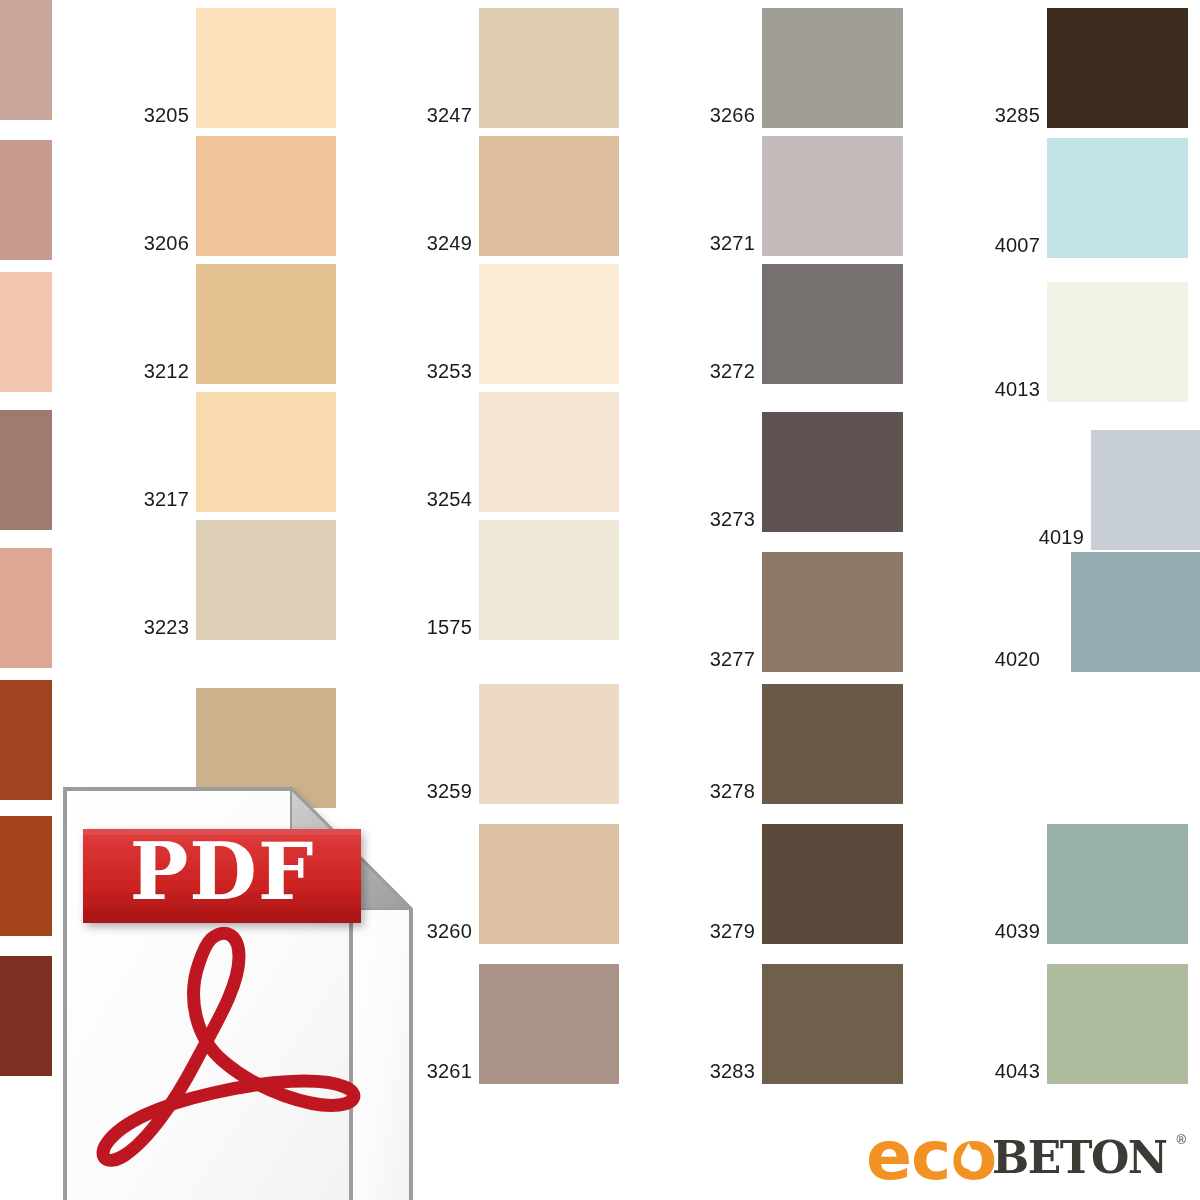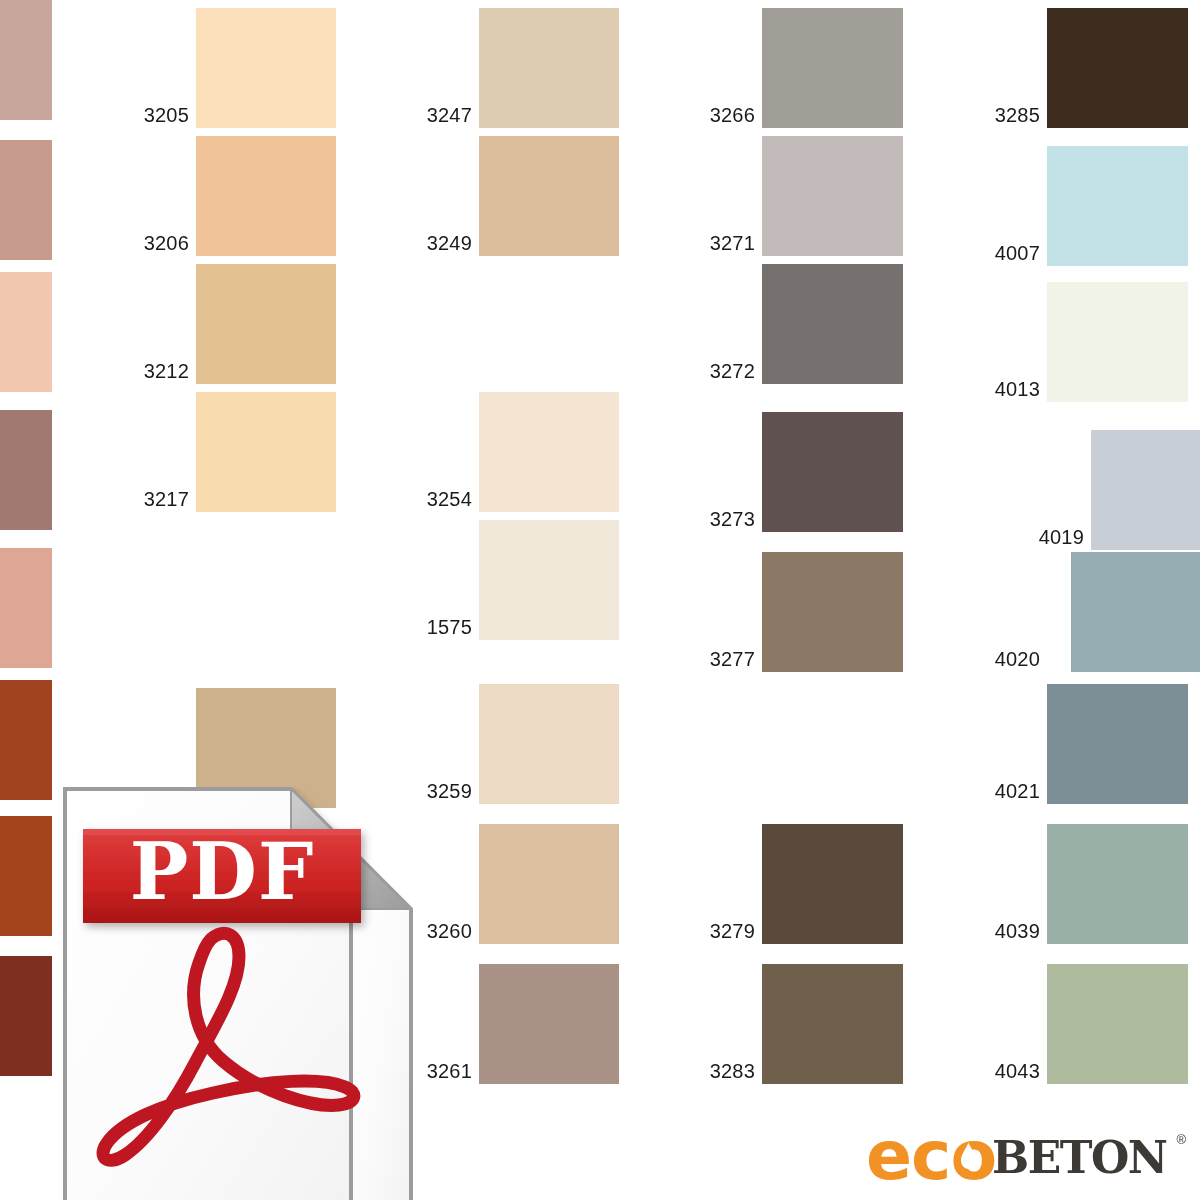--- a/index.html
+++ b/index.html
@@ -150,33 +150,41 @@
         <span class="code">3206</span>
       </div>
       <div class="cell" style="top: 264px; width: 100%;">
         <div class="swatch" style="background: rgb(228, 193, 145);"></div>
         <span class="code">3212</span>
       </div>
       <div class="cell" style="top: 392px; width: 100%;">
         <div class="swatch" style="background: rgb(248, 220, 176);"></div>
         <span class="code">3217</span>
       </div>
+      <div class="cell" style="top: 520px; width: 100%;">
+        <div class="swatch" style="background: rgb(222, 208, 182);"></div>
+        <span class="code">3223</span>
+      </div>
       <div class="cell" style="top: 688px; width: 100%;">
         <div class="swatch" style="background: rgb(205, 177, 140);"></div>
       </div>
     </div>
     <div class="col c3">
       <div class="cell" style="top: 8px; width: 100%;">
         <div class="swatch" style="background: rgb(223, 205, 177);"></div>
         <span class="code">3247</span>
       </div>
       <div class="cell" style="top: 136px; width: 100%;">
         <div class="swatch" style="background: rgb(220, 190, 157);"></div>
         <span class="code">3249</span>
       </div>
+      <div class="cell" style="top: 264px; width: 100%;">
+        <div class="swatch" style="background: rgb(252, 236, 213);"></div>
+        <span class="code">3253</span>
+      </div>
       <div class="cell" style="top: 392px; width: 100%;">
         <div class="swatch" style="background: rgb(243, 229, 210);"></div>
         <span class="code">3254</span>
       </div>
       <div class="cell" style="top: 520px; width: 100%;">
         <div class="swatch" style="background: rgb(239, 232, 217);"></div>
         <span class="code">1575</span>
       </div>
       <div class="cell" style="top: 684px; width: 100%;">
         <div class="swatch" style="background: rgb(237, 218, 196);"></div>
@@ -205,53 +213,53 @@
         <span class="code">3272</span>
       </div>
       <div class="cell" style="top: 412px; width: 100%;">
         <div class="swatch" style="background: rgb(95, 82, 80);"></div>
         <span class="code">3273</span>
       </div>
       <div class="cell" style="top: 552px; width: 100%;">
         <div class="swatch" style="background: rgb(139, 120, 101);"></div>
         <span class="code">3277</span>
       </div>
+      <div class="cell" style="top: 684px; width: 100%;">
+        <div class="swatch" style="background: rgb(107, 90, 73);"></div>
+        <span class="code">3278</span>
+      </div>
       <div class="cell" style="top: 824px; width: 100%;">
         <div class="swatch" style="background: rgb(89, 74, 60);"></div>
         <span class="code">3279</span>
       </div>
       <div class="cell" style="top: 964px; width: 100%;">
         <div class="swatch" style="background: rgb(111, 95, 76);"></div>
         <span class="code">3283</span>
       </div>
     </div>
     <div class="col c5">
       <div class="cell" style="top: 8px; width: 100%;">
         <div class="swatch" style="background: rgb(61, 45, 30);"></div>
         <span class="code">3285</span>
       </div>
-      <div class="cell" style="top: 146px; width: 100%;">
+      <div class="cell" style="top: 138px; width: 100%;">
         <div class="swatch" style="background: rgb(195, 226, 232);"></div>
         <span class="code">4007</span>
       </div>
       <div class="cell" style="top: 282px; width: 100%;">
         <div class="swatch" style="background: rgb(240, 243, 230);"></div>
         <span class="code">4013</span>
       </div>
       <div class="cell" style="top: 430px; width: 100%; margin-left: 44px;">
         <div class="swatch" style="background: rgb(200, 206, 214);"></div>
         <span class="code">4019</span>
       </div>
       <div class="cell" style="top: 552px; width: 100%; padding-left: 24px;">
         <div class="swatch" style="background: rgb(149, 172, 178);"></div>
         <span class="code">4020</span>
-      </div>
-      <div class="cell" style="top: 684px; width: 100%;">
-        <div class="swatch" style="background: rgb(125, 142, 150);"></div>
-        <span class="code">4021</span>
       </div>
       <div class="cell" style="top: 824px; width: 100%;">
         <div class="swatch" style="background: rgb(153, 176, 166);"></div>
         <span class="code">4039</span>
       </div>
       <div class="cell" style="top: 964px; width: 100%;">
         <div class="swatch" style="background: rgb(174, 187, 158);"></div>
         <span class="code">4043</span>
       </div>
     </div>

